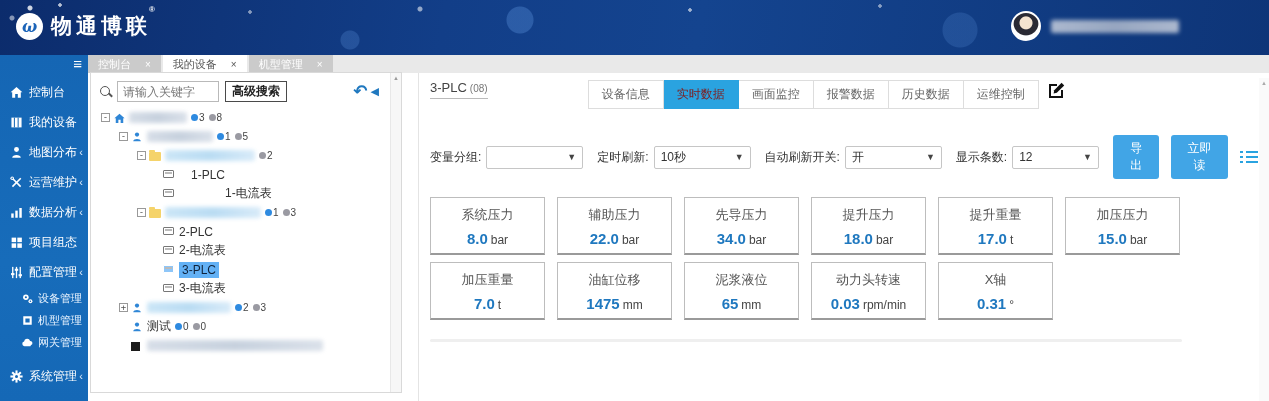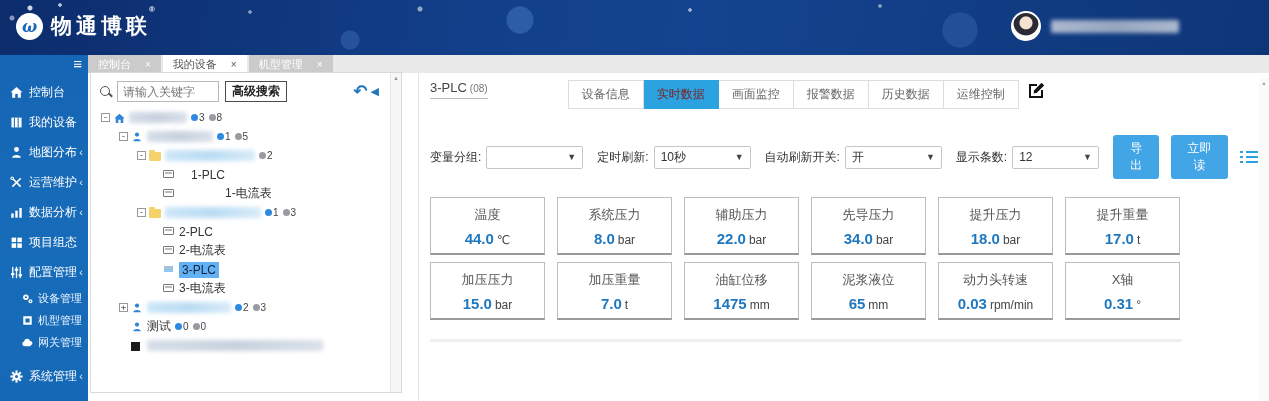--- a/index.html
+++ b/index.html
@@ -106,21 +106,21 @@
   
   .vdivider { position:absolute; left:418px; top:73px; width:1px; height:328px; background:#e4e4e4; }
   .page-scrollbar { position:absolute; right:0; top:78px; width:10px; height:323px; background:#fafafa; }
   .page-scrollbar .sb-up { position:absolute; top:2px; left:2px; color:#aaa; font-size:6px; }
 
   
   .content { position:absolute; left:430px; top:80px; width:825px; height:321px; background:#fff; }
   .titlerow { display:flex; align-items:flex-start; }
   .devtitle { font-size:13px; color:#444; border-bottom:1px solid #bbb; padding-bottom:3px; }
   .devtitle .suffix { font-size:10px; color:#777; margin-left:3px; }
-  .dtabs { display:flex; margin-left:80px; }
+  .dtabs { display:flex; margin-left:100px; }
   .dtab { border:1px solid #ddd; border-left:none; background:#fff; color:#666; font-size:12px;
     padding:5px 13px; cursor:pointer; white-space:nowrap; }
   .dtab:first-child { border-left:1px solid #ddd; }
   .dtab.active { background:#2aa3e0; color:#7f1d1d; border-color:#2aa3e0; }
   .edit-ic { width:18px; height:18px; margin-left:8px; margin-top:2px; position:relative; cursor:pointer; }
 
   .filterrow { display:flex; align-items:center; margin-top:26px; font-size:12px; color:#333; }
   .flabel { margin-right:5px; white-space:nowrap; }
   .fselect { width:112px; height:23px; border:1px solid #c6c6c6; border-radius:2px; background:#fff;
     font-size:12px; color:#333; display:flex; align-items:center; padding:0 6px; position:relative;
@@ -547,24 +547,20 @@
       <button class="btn-blue">立即读</button>
       <div class="list-ic">
           <i></i>
           <i></i>
           <i></i>
         </div>
     </div>
 
     <div class="cards">
       <div class="card">
-        <div class="clabel">温度</div>
-        <div class="cval"><span class="cnum">44.0</span><span class="cunit">℃</span></div>
-      </div>
-      <div class="card">
         <div class="clabel">系统压力</div>
         <div class="cval"><span class="cnum">8.0</span><span class="cunit">bar</span></div>
       </div>
       <div class="card">
         <div class="clabel">辅助压力</div>
         <div class="cval"><span class="cnum">22.0</span><span class="cunit">bar</span></div>
       </div>
       <div class="card">
         <div class="clabel">先导压力</div>
         <div class="cval"><span class="cnum">34.0</span><span class="cunit">bar</span></div>

